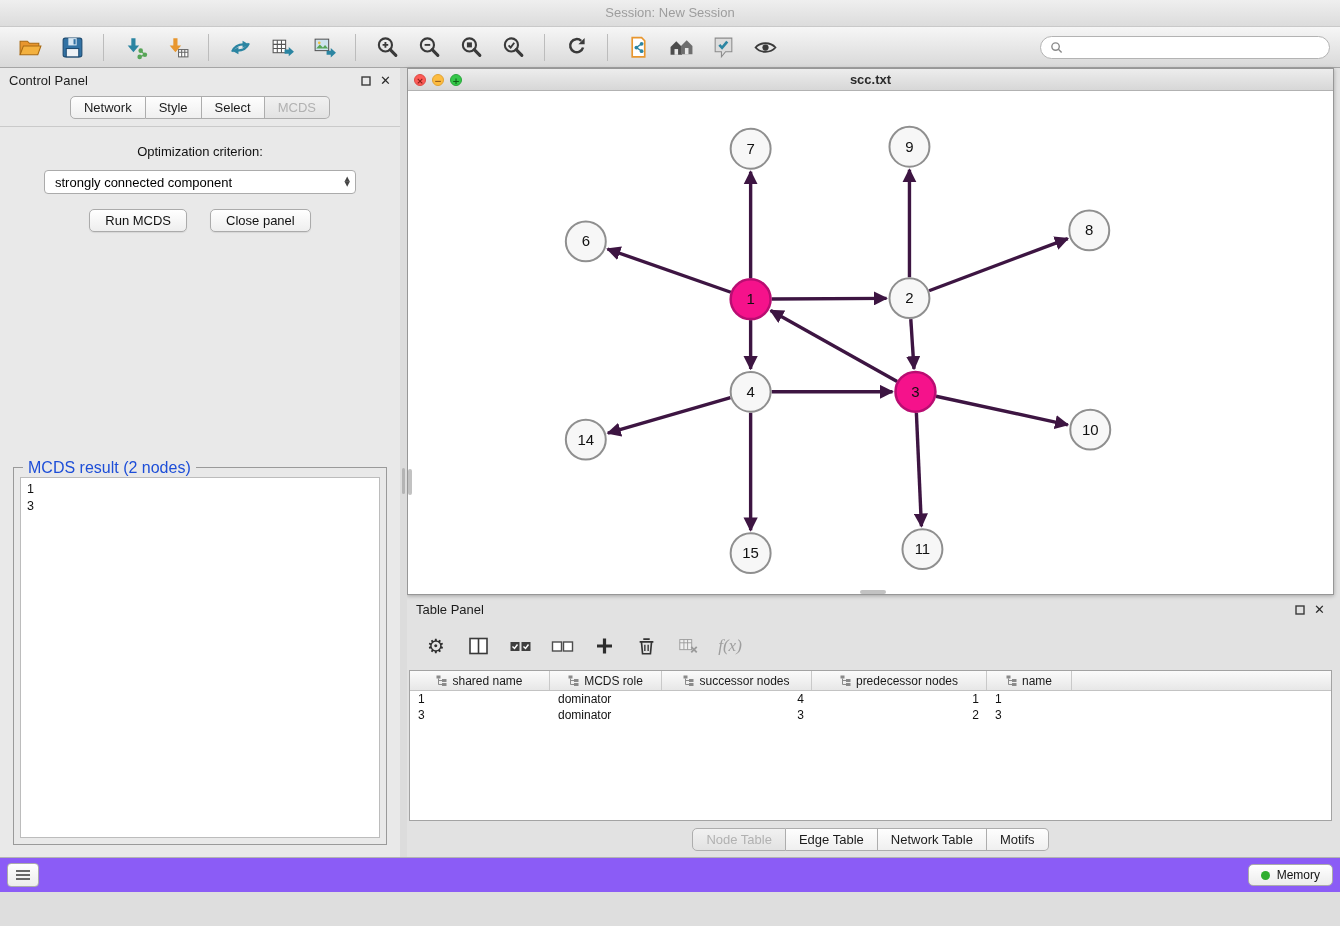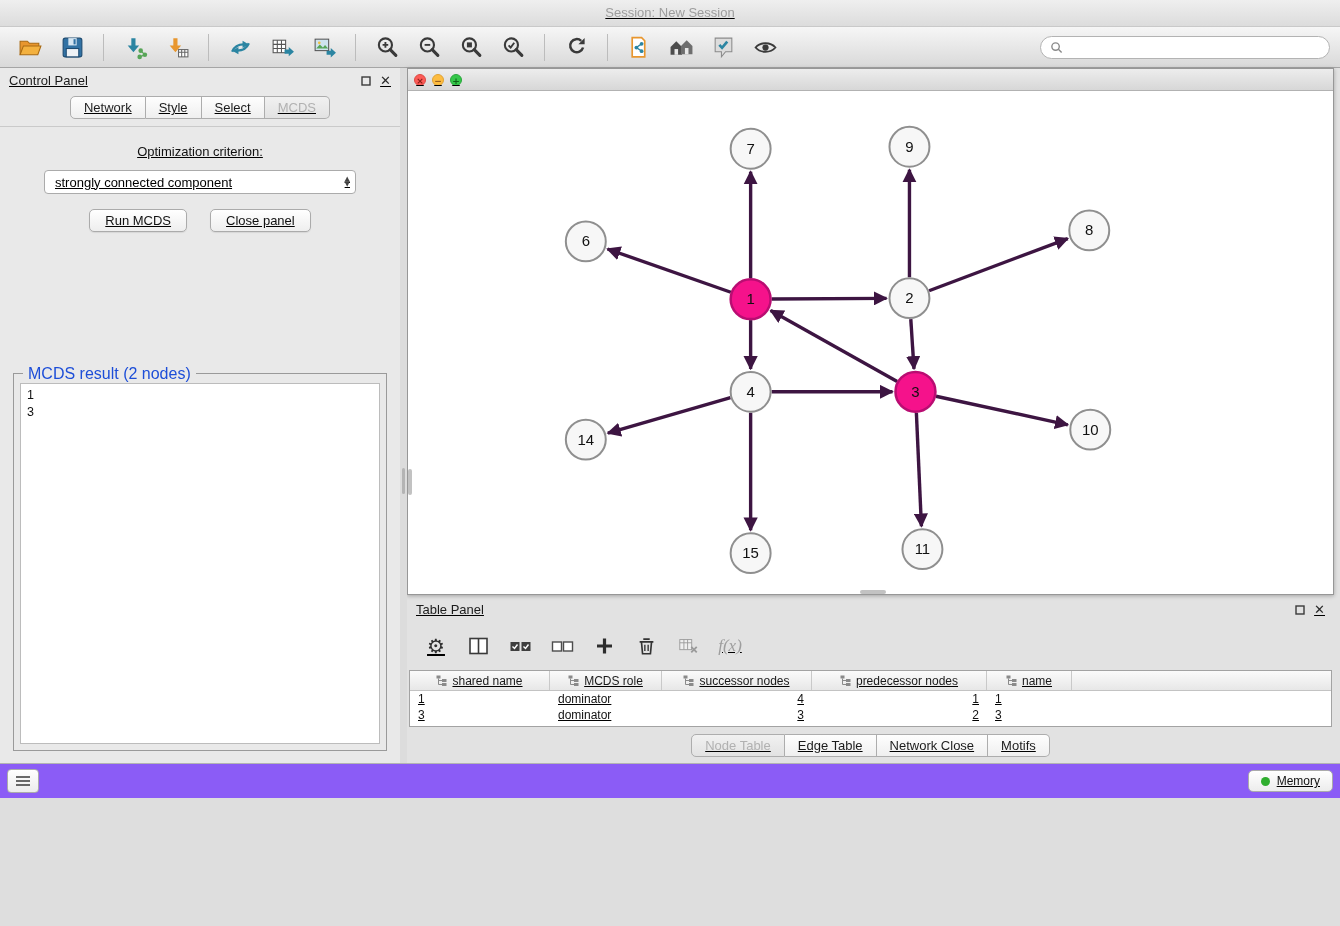--- a/index.html
+++ b/index.html
@@ -1,17 +1,17 @@
 <!DOCTYPE html>
 <html><head>
 <meta charset="utf-8">
 <style>
   html,body{margin:0;padding:0;width:1340px;height:926px;overflow:hidden;
     font-family:"Liberation Sans",sans-serif;background:#dedede;-webkit-font-smoothing:antialiased;}
-  .app{width:1340px;height:798px;display:flex;flex-direction:column;background:#e6e6e6;text-decoration:underline;}
+  .app{width:1340px;height:892px;display:flex;flex-direction:column;background:#e6e6e6;}
   .glyph{font-family:"DejaVu Sans",sans-serif;}
 
   
   .titlebar{height:26px;background:linear-gradient(#efefef,#dcdcdc);border-bottom:1px solid #c9c9c9;
     text-align:center;line-height:26px;font-size:13px;color:#9d9d9d;}
 
   
   .toolbar{height:40px;background:linear-gradient(#f6f6f6,#d9d9d9);border-bottom:1px solid #a5a5a5;
     display:flex;align-items:center;padding:0 10px;gap:2px;}
   .tb{width:40px;height:34px;border:none;background:transparent;display:flex;align-items:center;
@@ -290,20 +290,21 @@
 
     <div class="right-col">
 
       <div class="net-window">
         <div class="net-titlebar">
           <span class="traffic">
             <span class="tl red glyph">×</span>
             <span class="tl yellow glyph">−</span>
             <span class="tl green glyph">+</span>
           </span>
+          <span class="net-title">scc.txt</span>
         </div>
         <div class="net-canvas">
           <svg id="graph-svg" viewBox="0 0 926 505" preserveAspectRatio="none">
               <defs>
                 <marker id="arrowhead" viewBox="0 0 10 10" refX="9" refY="5" markerWidth="4.2" markerHeight="4.2" orient="auto">
                   <path d="M0 0 L10 5 L0 10 z" fill="#3d1542"></path>
                 </marker>
               </defs>
               <line x1="343" y1="188" x2="343" y2="81" stroke="#3d1542" stroke-width="3.4" marker-end="url(#arrowhead)"></line>
               <line x1="323.18835217887363" y1="202.03590561439194" x2="199.69847142313844" y2="158.6273414699517" stroke="#3d1542" stroke-width="3.4" marker-end="url(#arrowhead)"></line>
@@ -497,21 +498,21 @@
                 <div class="td" style="width: 112px; text-align: left;">dominator</div>
                 <div class="td" style="width: 150px; text-align: right;">3</div>
                 <div class="td" style="width: 175px; text-align: right;">2</div>
                 <div class="td" style="width: 85px; text-align: left;">3</div>
               </div>
             </div>
         </div>
         <div class="tp-tabs" id="tp-tabs">
             <div class="tab active">Node Table</div>
             <div class="tab">Edge Table</div>
-            <div class="tab">Network Close</div>
+            <div class="tab">Network Table</div>
             <div class="tab">Motifs</div>
           </div>
       </div>
     </div>
   </div>
 
   <div class="statusbar">
     <button class="menu-btn">
       <svg width="16" height="12" viewBox="0 0 16 12">
         <path d="M1 2 h14 M1 6 h14 M1 10 h14" stroke="#3a3a3a" stroke-width="1.6"></path>

